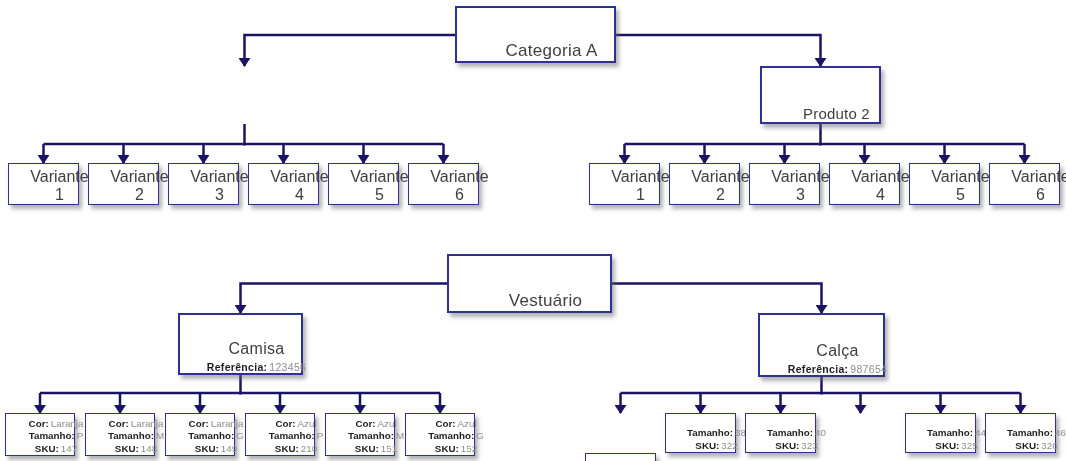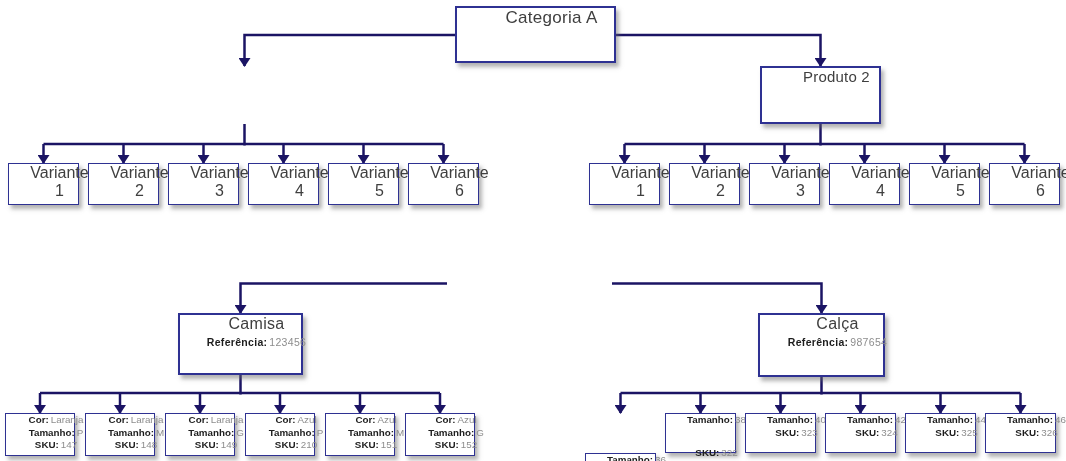--- a/index.html
+++ b/index.html
@@ -1,21 +1,21 @@
 <!DOCTYPE html>
 <html><head>
 <meta charset="utf-8">
 <style>
   html,body{margin:0;padding:0;background:#ffffff;}
   .canvas{position:relative;width:1066px;height:461px;background:#ffffff;overflow:hidden;
           font-family:"Liberation Sans", sans-serif;}
   .wires{position:absolute;left:0;top:0;}
   .n{position:absolute;box-sizing:border-box;background:#ffffff;border:2px solid #2e3192;
      box-shadow:3px 4px 4px rgba(105,105,105,.5);display:flex;flex-direction:column;
-     align-items:center;justify-content:flex-start;text-align:center;color:#3f3f3f;padding-left:32px;}
+     align-items:center;justify-content:flex-end;text-align:center;color:#3f3f3f;padding-left:32px;}
   .root{width:161px;height:57px;font-size:17px;letter-spacing:.3px;}
   .prod{width:121px;height:58px;font-size:15px;letter-spacing:.2px;}
   .var{width:71px;height:42px;font-size:16px;border-width:1.5px;}
   .item{font-size:16px;letter-spacing:.3px;}
   .camisa{left:178px;top:313px;width:125px;height:62px;}
   .calca{left:758px;top:313px;width:127px;height:64px;}
   .ref{font-size:10.5px;margin-top:3px;color:#8d8d8d;}
   .ref b, .leaf b{color:#1d1d1d;font-weight:bold;}
   .leaf{width:70px;font-size:9.8px;line-height:12.5px;border-width:1.5px;color:#8d8d8d;}
   .leaf3{height:43px;}
@@ -114,20 +114,23 @@
   <div class="n var" style="left:829px;top:163px;">
     <span>Variante 4</span>
   </div>
   <div class="n var" style="left:909px;top:163px;">
     <span>Variante 5</span>
   </div>
   <div class="n var" style="left:989px;top:163px;">
     <span>Variante 6</span>
   </div>
 
+  <div class="n root" style="left:447px;top:254px;width:165px;height:59px;">
+    <span>Vestuário</span>
+  </div>
 
   <div class="n camisa item">
     <span>Camisa</span>
     <div class="ref">
       <b>Referência:</b><span class="val">123456</span>
     </div>
   </div>
   <div class="n calca item">
     <span>Calça</span>
     <div class="ref">
@@ -163,31 +166,27 @@
   <div class="n leaf leaf3" style="left:405px;top:413px;">
     <div><b>Cor:</b><span class="val">Azul</span></div>
     <div><b>Tamanho:</b><span class="val">G</span></div>
     <div><b>SKU:</b><span class="val">152</span></div>
   </div>
 
   <div class="n leaf leaf2" style="left:585px;top:413px;margin-top:40px;">
     <div><b>Tamanho:</b><span class="val">36</span></div>
     <div><b>SKU:</b><span class="val">321</span></div>
   </div>
-  <div class="n leaf leaf2" style="left:665px;top:413px;gap:20px;">
+  <div class="n leaf leaf2" style="left:665px;top:413px;">
     <div><b>Tamanho:</b><span class="val">38</span></div>
     <div><b>SKU:</b><span class="val">322</span></div>
   </div>
   <div class="n leaf leaf2" style="left:745px;top:413px;">
     <div><b>Tamanho:</b><span class="val">40</span></div>
     <div><b>SKU:</b><span class="val">323</span></div>
-  </div>
-  <div class="n leaf leaf2" style="left:825px;top:413px;">
-    <div><b>Tamanho:</b><span class="val">42</span></div>
-    <div><b>SKU:</b><span class="val">324</span></div>
   </div>
   <div class="n leaf leaf2" style="left:905px;top:413px;">
     <div><b>Tamanho:</b><span class="val">44</span></div>
     <div><b>SKU:</b><span class="val">325</span></div>
   </div>
   <div class="n leaf leaf2" style="left:985px;top:413px;">
     <div><b>Tamanho:</b><span class="val">46</span></div>
     <div><b>SKU:</b><span class="val">326</span></div>
   </div>
 

